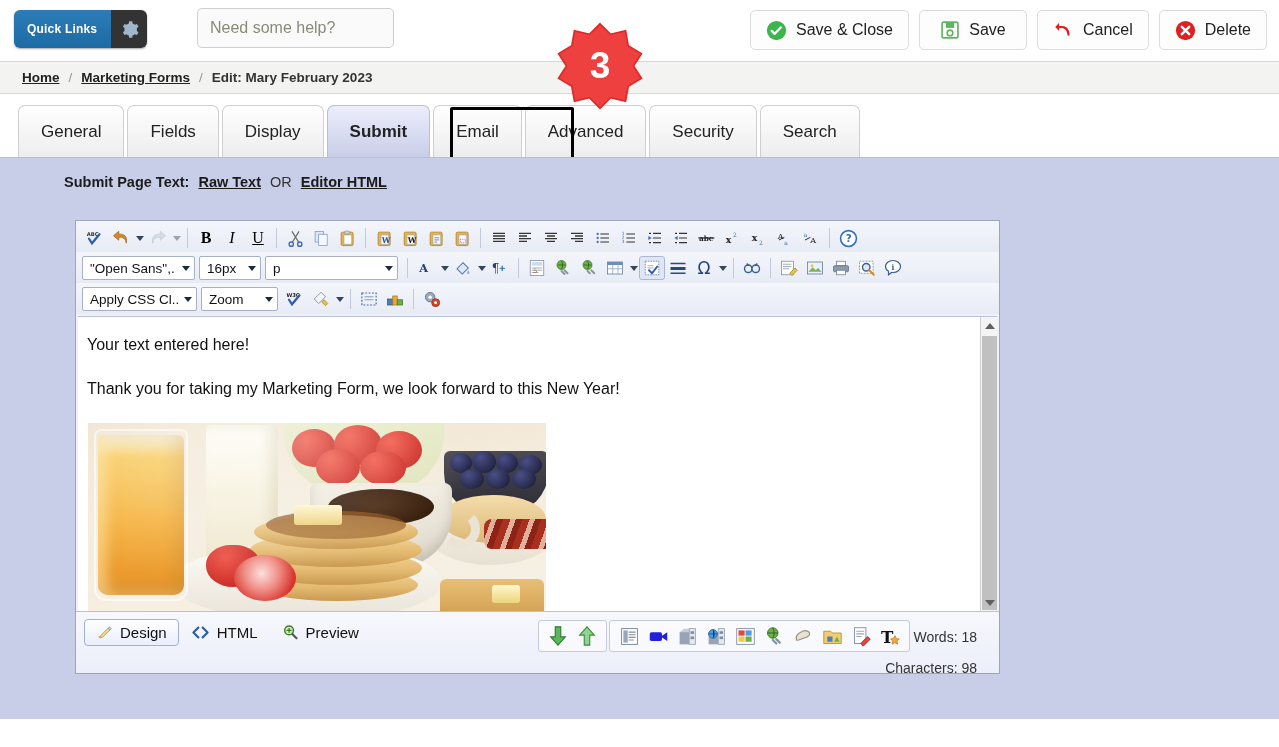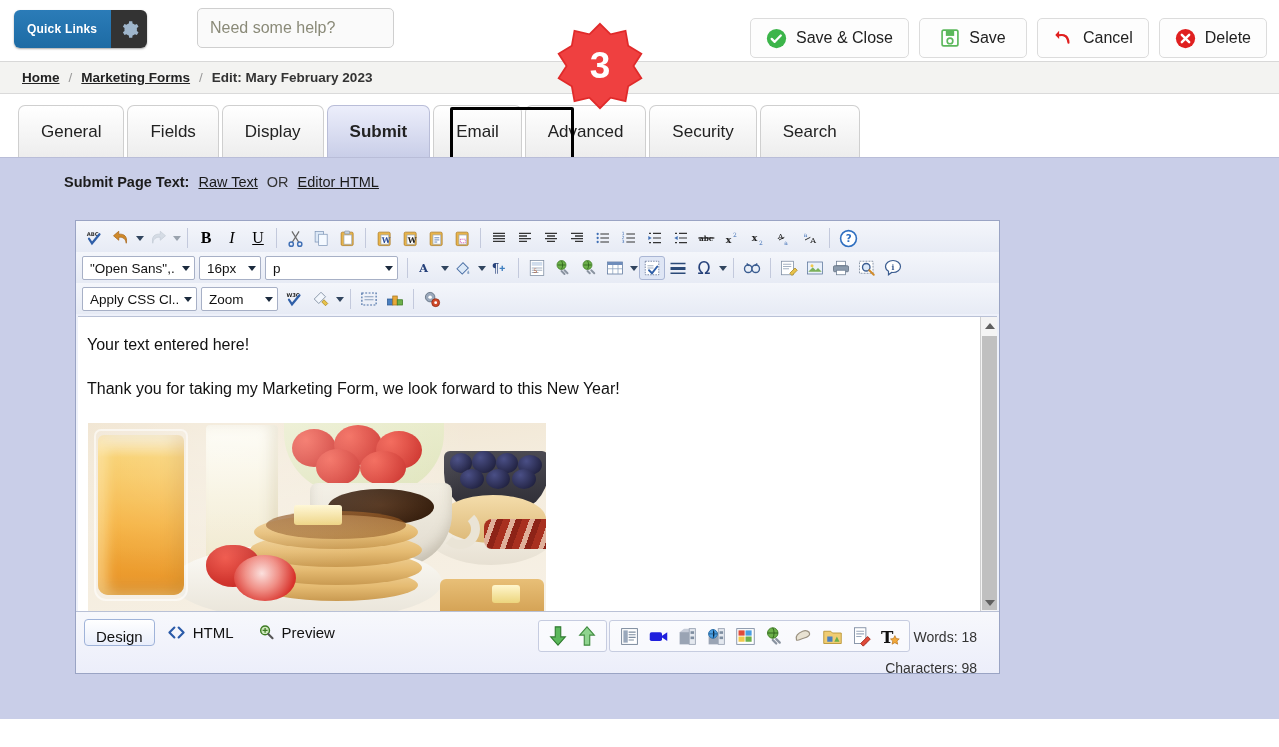--- a/index.html
+++ b/index.html
@@ -26,21 +26,21 @@
   }
   .gear-svg{ width:19px; height:19px; }
   .helpinput{
     position:absolute; left:197px; top:8px; width:197px; height:40px;
     border:1px solid #cfcfcf; border-radius:5px; background:#fafafa;
     font-family:"Liberation Sans", sans-serif; font-size:16px; color:#8a8a78;
     padding:0 12px; outline:none;
   }
   .helpinput::placeholder{ color:#8a8a78; opacity:1; }
 
-  .topbtns{ position:absolute; right:12px; top:18px; display:flex; gap:10px; }
+  .topbtns{ position:absolute; right:12px; top:10px; display:flex; gap:10px; }
   .tbtn{
     height:40px; min-width:108px; background:#fdfdfd; border:1px solid #dcdcdc; border-radius:5px;
     display:flex; align-items:center; justify-content:center; gap:9px; padding:0 15px;
     font-size:16px; color:#222; cursor:pointer; font-family:"Liberation Sans", sans-serif;
   }
   .tbtn svg{ flex:none; }
 
   
   .crumbbar{
     height:32px; background:#f3f3f1; border-bottom:1px solid #dadada;
@@ -70,21 +70,21 @@
   }
 
   
   .content{
     position:relative; background:#c9cee8; height:562px; border-top:1px solid #b9bdd8;
   }
   .pagetextrow{
     display:flex; align-items:center; gap:9px; padding:16px 0 0 64px; font-size:14.5px; color:#1c1c1c;
   }
   .pagetextrow .lbl{ font-weight:bold; }
-  .pagetextrow a{ color:#1a1a1a; text-decoration:underline; }
+  .pagetextrow a{ color:#1a1a1a; text-decoration:underline;font-weight:bold; }
   .pagetextrow .or{ color:#333; }
   .editorbox{
     position:absolute; left:75px; top:62px; width:925px; height:454px;
     border:1px solid #9aa4c4; background:#eef1fa;
     display:flex; flex-direction:column;
   }
   .tbrow{
     display:flex; align-items:center; min-height:31px; padding:3px 6px 2px 6px;
     background:linear-gradient(#f4f6fb,#e7ebf5);
   }
@@ -239,21 +239,21 @@
 
   
   .statusbar{
     height:62px; background:linear-gradient(#f7f8fc,#eceefa); border-top:1px solid #b9c1d6;
     display:flex; align-items:flex-start; position:relative; padding:7px 8px 0 8px;
   }
   .modebtn{
     display:flex; align-items:center; gap:7px; height:27px; padding:0 11px; font-size:15px;
     color:#111; cursor:pointer; border:1px solid transparent; border-radius:4px;
   }
-  .modebtn.active{ background:linear-gradient(#ffffff,#e9eefb); border-color:#9fb3d9;flex-direction:column; }
+  .modebtn.active{ background:linear-gradient(#ffffff,#e9eefb); border-color:#9fb3d9; }
   .bottomicons{
     position:absolute; left:462px; top:8px; display:flex; align-items:center; gap:2px;
   }
   .bgroup{
     display:flex; align-items:center; gap:3px; padding:2px 6px;
     border:1px solid #c6cce0; border-radius:3px; background:rgba(255,255,255,.5);
   }
   .bicon{ width:26px; height:26px; display:flex; align-items:center; justify-content:center; cursor:pointer; }
   .counts{
     position:absolute; right:22px; top:10px; text-align:right; font-size:14px; color:#333; line-height:31px;

